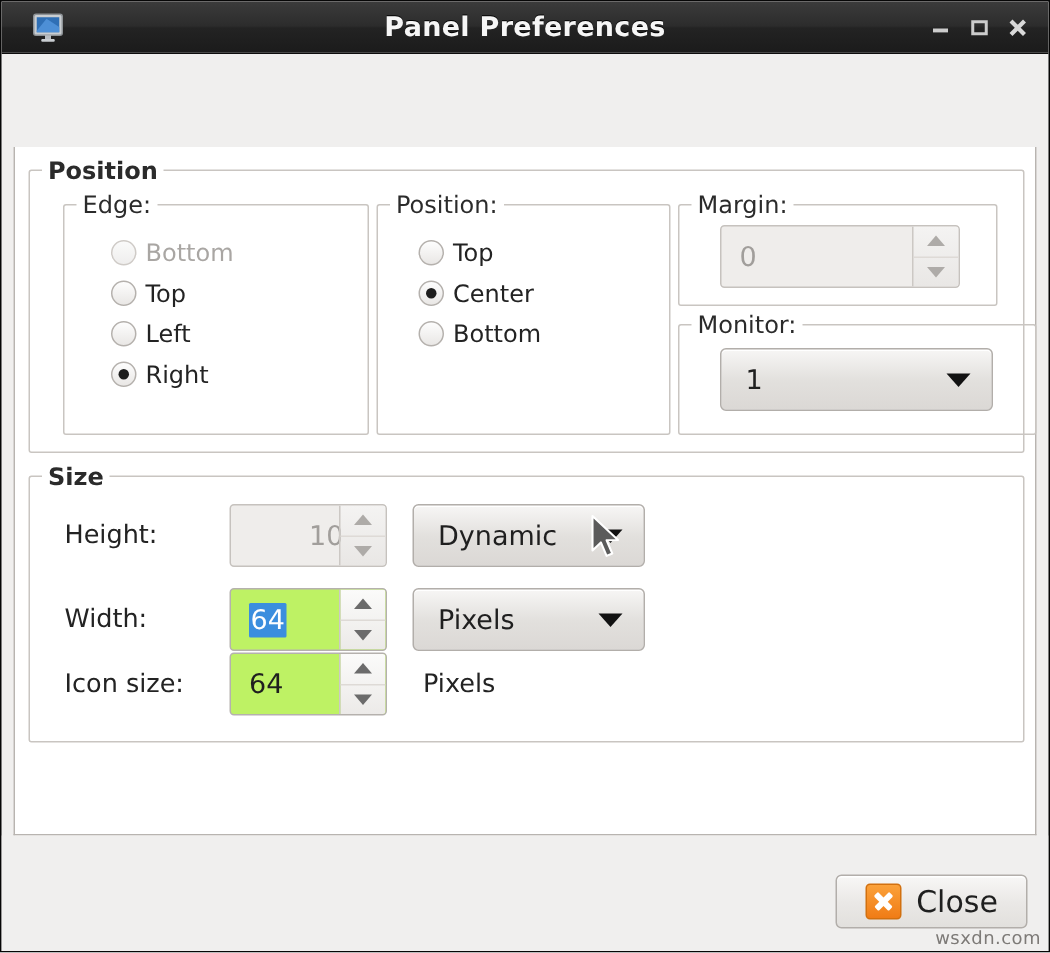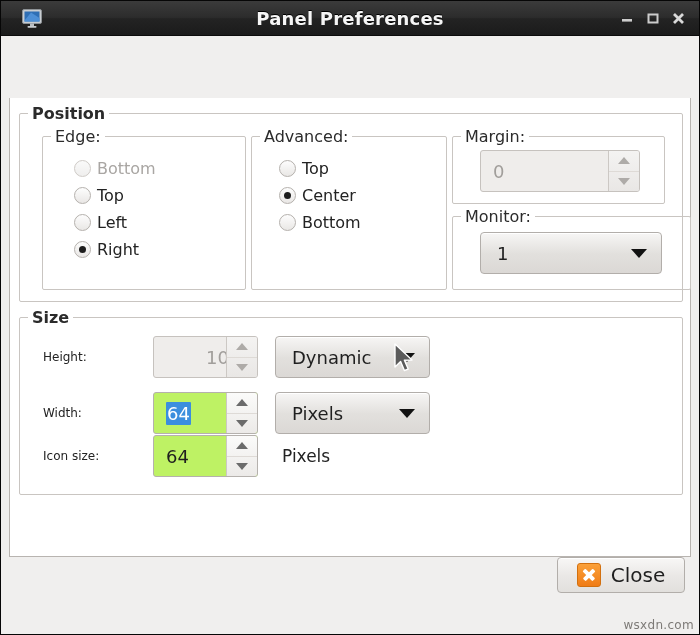--- a/index.html
+++ b/index.html
@@ -263,40 +263,40 @@
   .combo .combo-arrow {
     width: 0; height: 0;
     border-left: 8px solid transparent;
     border-right: 8px solid transparent;
     border-top: 9px solid #121212;
     margin-left: 12px;
     flex: 0 0 auto;
   }
 
   .field-label {
-    font-size: 12px;
+    font-size: 17px;
     color: #232323;
   }
   .unit-label {
     font-size: 17px;
     color: #232323;
   }
 
   
   .actionbar {
     position: absolute;
     left: 0; right: 0;
     bottom: 0;
     height: 77px;
     background: #f0efee;
   }
   .close-button {
     position: absolute;
     right: 14px;
-    top: 0;
+    top: 26px;
     width: 128px;
     height: 36px;
     display: flex;
     align-items: center;
     justify-content: center;
     gap: 10px;
     border: 1px solid #b2aeaa;
     border-radius: 4px;
     background: linear-gradient(180deg, #f8f7f6 0%, #eae8e6 52%, #e2e0dd 100%);
     box-sizing: border-box;
@@ -410,21 +410,21 @@
             </div>
             <div class="radio-row">
               <span class="radio checked"></span>
               <span class="radio-label">Right</span>
             </div>
           </div>
         </div>
 
         <div class="frame" style="left:232px; top:23px; width:196px; height:162px;">
           <div class="frame-border"></div>
-          <div class="frame-title">Advanced:</div>
+          <div class="frame-title">Position:</div>
 
           <div style="position:absolute; left:28px; top:27px;">
             <div class="radio-row">
               <span class="radio"></span>
               <span class="radio-label">Top</span>
             </div>
             <div class="radio-row">
               <span class="radio checked"></span>
               <span class="radio-label">Center</span>
             </div>

